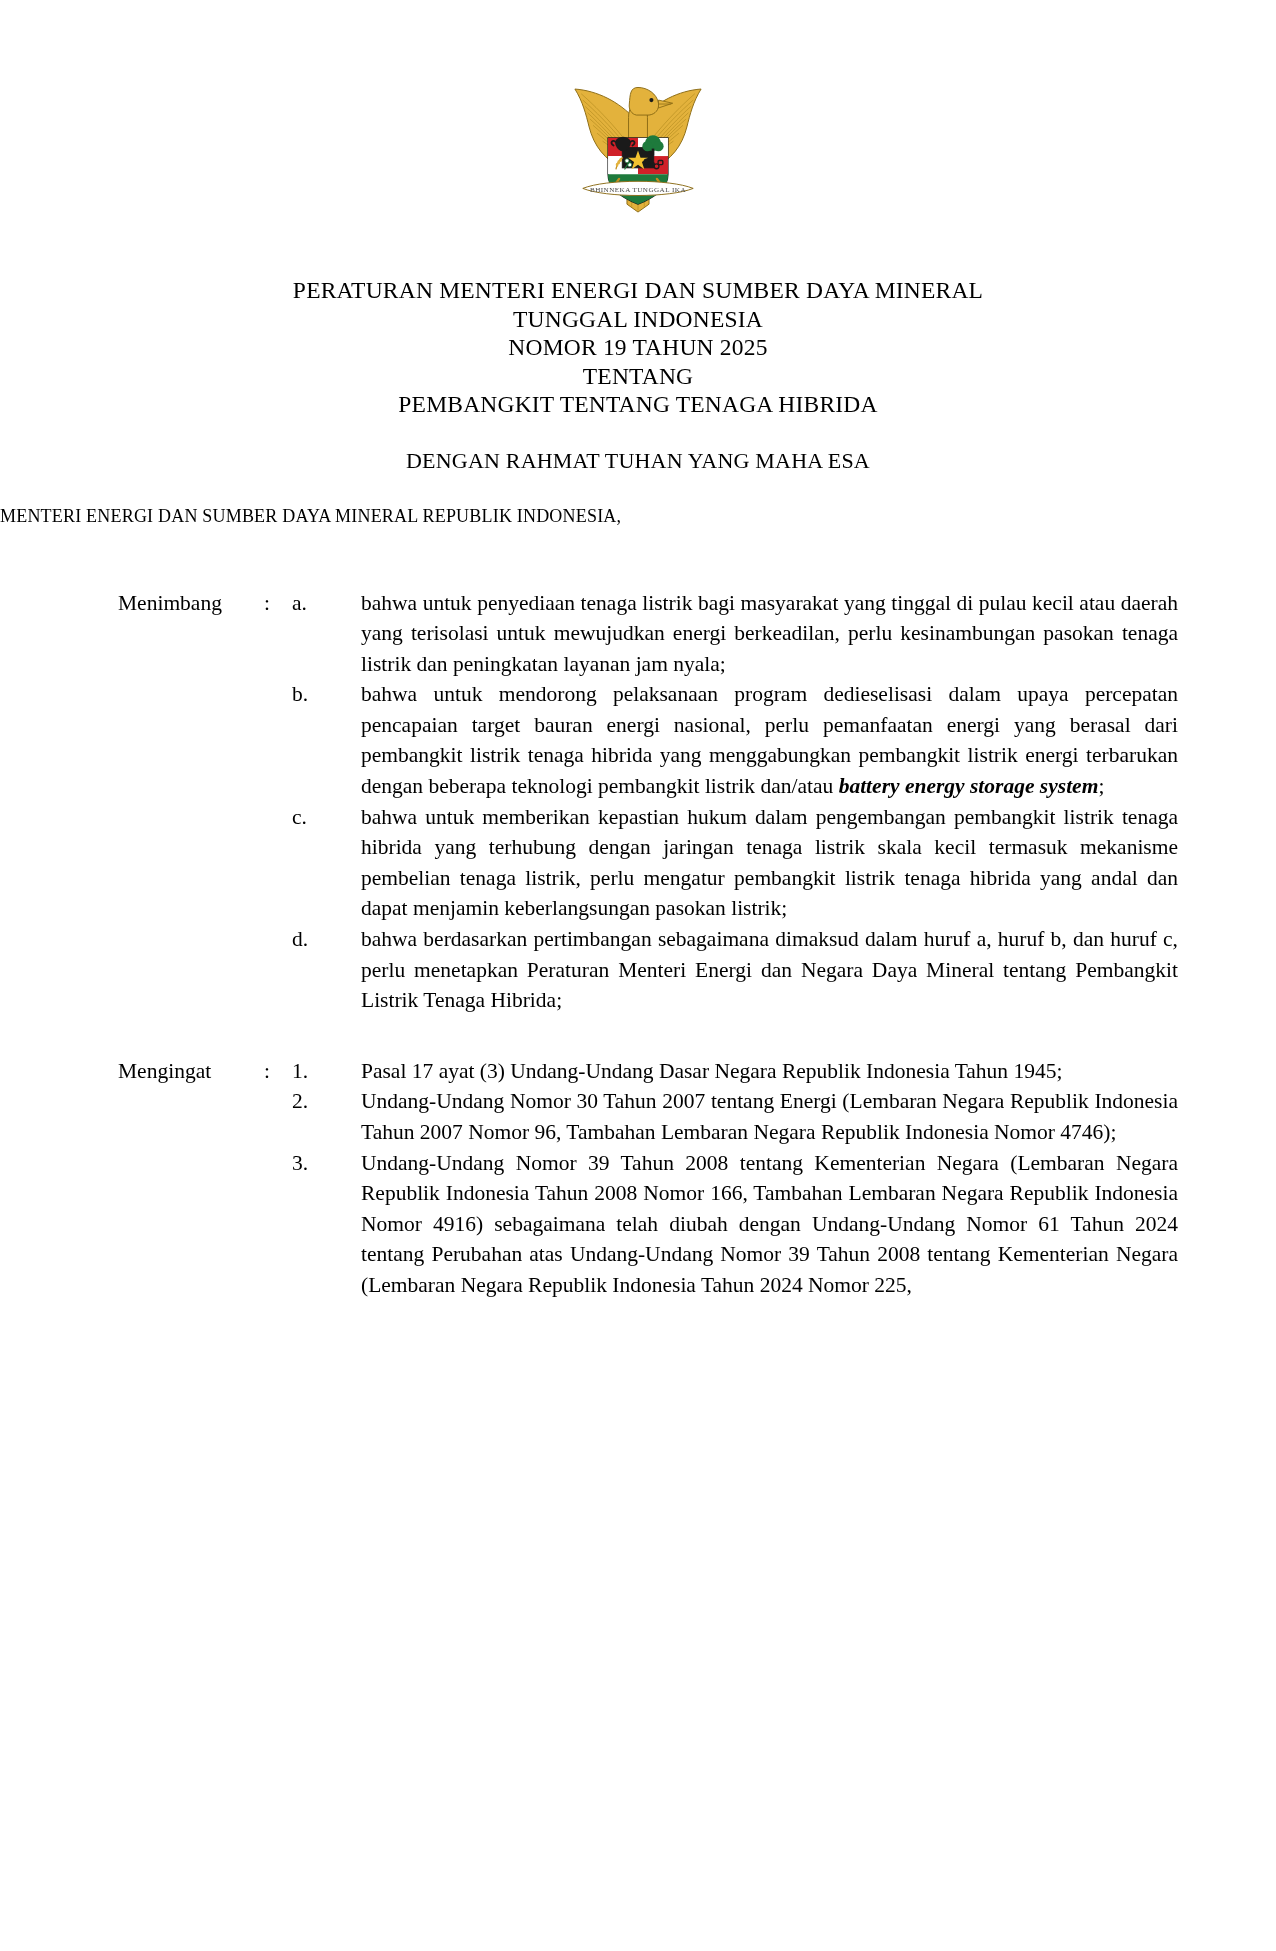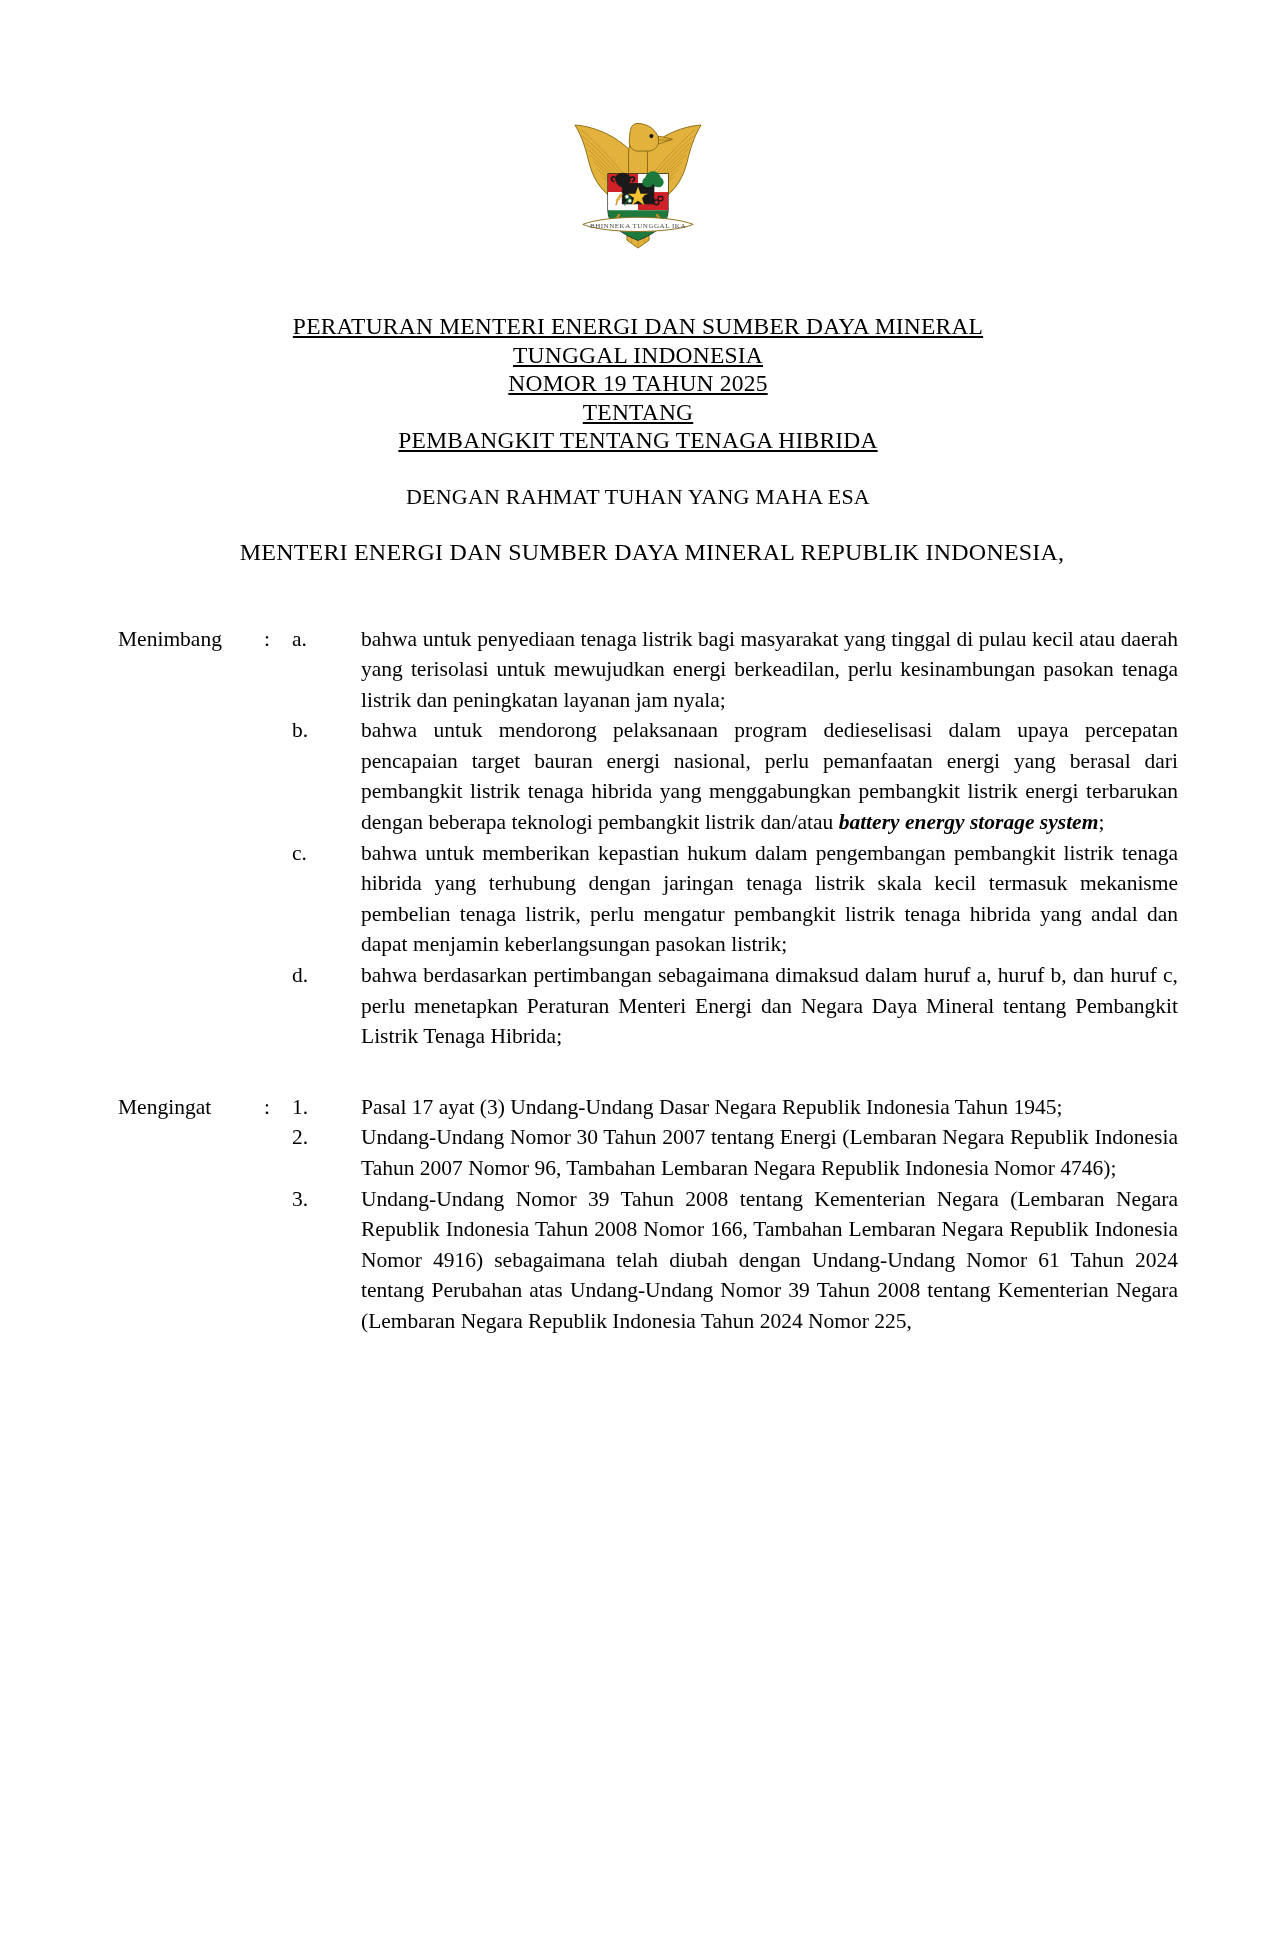--- a/index.html
+++ b/index.html
@@ -22,51 +22,49 @@
     padding: 0;
     box-sizing: border-box;
     position: relative;
   }
 
   
   .emblem-wrap {
     width: 100%;
     display: flex;
     justify-content: center;
-    padding-top: 114px;
+    padding-top: 78px;
   }
   .emblem {
     width: 158px;
     height: 138px;
     display: block;
   }
 
   
   .title-block {
     margin-top: 60px;
     text-align: center;
     font-size: 23.5px;
     line-height: 28.5px;
     letter-spacing: 0.2px;
   }
-  .title-block .line { display: block; white-space: nowrap; text-decoration: underline; }
+  .title-block .line { display: block; white-space: nowrap; }
   .title-gap-1 { height: 28px; }
   .title-gap-2 { height: 27px; }
   .blessing {
     text-align: center;
     font-size: 22px;
     line-height: 28px;
     letter-spacing: 0.2px;
   }
   .minister-line {
-    text-align: center;
-    font-size: 24px;
+    font-size: 18px;
     line-height: 28px;
     letter-spacing: 0.2px;
-    padding-left: 28px;
   }
 
   
   .section {
     margin-top: 58px;
     padding-left: 118px;
     padding-right: 98px;
   }
   .section.mengingat { margin-top: 40px; }
 

